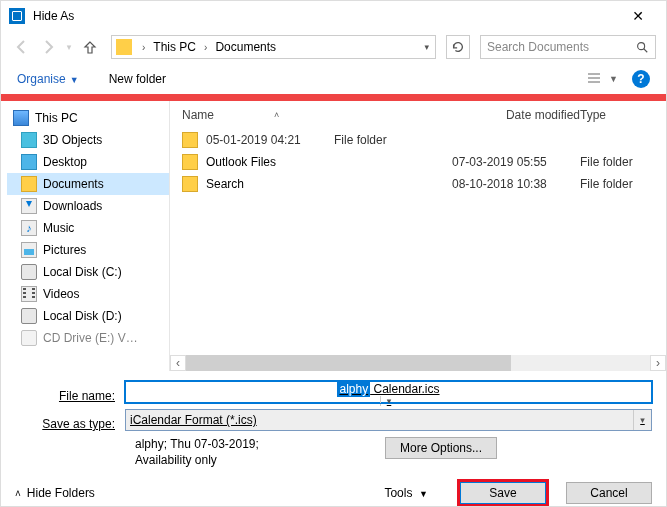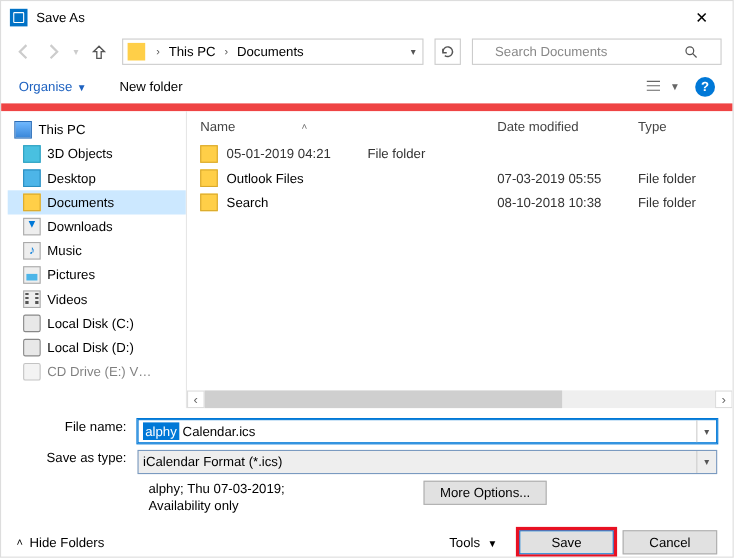--- a/index.html
+++ b/index.html
@@ -12,21 +12,21 @@
   .titlebar .close { font-size: 14px; width: 40px; text-align: center; cursor: default;}
   .navrow { display: flex; align-items: center; height: 32px; padding: 2px 10px; gap: 4px; }
   .nav-arrow { width: 22px; height: 22px; display:flex; align-items:center; justify-content:center; color:#666;}
   .nav-arrow.disabled { color:#ccc; }
   .breadcrumb { flex: 1; border: 1px solid #ccc; height: 24px; display:flex; align-items:center; padding: 0 4px; margin: 0 6px;}
   .breadcrumb .bc-icon { width: 16px; height: 16px; background:#ffcf48; margin-right:4px;}
   .breadcrumb .chev { padding: 0 6px; color:#555; font-size:10px;}
   .breadcrumb .seg { padding: 0 2px;}
   .breadcrumb .dropdown { margin-left: auto; color:#555; font-size:9px; padding-right:2px;}
   .refresh { width:24px; height:24px; border:1px solid #ccc; display:flex; align-items:center; justify-content:center; color:#555;}
-  .searchbox { width: 227px; height:24px; border:1px solid #ccc; display:flex; align-items:center; padding: 0 20px; color:#888; margin-left:6px;}
+  .searchbox { width: 176px; height:24px; border:1px solid #ccc; display:flex; align-items:center; padding: 0 6px; color:#888; margin-left:6px;}
   .searchbox .mag { margin-left:auto; color:#555;}
   .toolbar { display:flex; align-items:center; height: 38px; padding: 0 16px; border-bottom: 7px solid #ef4444;}
   .toolbar .org { color:#1e62c0;}
   .toolbar .drop { color:#1e62c0; margin-left:4px; font-size:9px;}
   .toolbar .newfolder { margin-left: 30px; }
   .toolbar .right { margin-left:auto; display:flex; align-items:center; gap:14px;}
   .toolbar .viewbtn { display:flex; align-items:center; gap:4px; color:#444;}
   .toolbar .help { width:18px; height:18px; border-radius:50%; background:#0078d7; color:#fff; display:flex; align-items:center; justify-content:center; font-size:12px; font-weight:bold;}
   .body { display:flex; height: 270px; }
   .sidebar { width: 168px; padding: 6px 0 6px 6px; overflow:hidden;}
@@ -44,58 +44,58 @@
   .ico.pictures { background:#eee; border:1px solid #aaa; position:relative;}
   .ico.pictures::after{content:"";position:absolute;left:2px;right:2px;bottom:2px;height:6px;background:#4db5e8;}
   .ico.videos { background:#eee; border:1px solid #aaa; position:relative;}
   .ico.videos::before{content:"";position:absolute;left:1px;top:1px;bottom:1px;width:3px;background:repeating-linear-gradient(#555 0 2px,transparent 2px 4px);}
   .ico.videos::after{content:"";position:absolute;right:1px;top:1px;bottom:1px;width:3px;background:repeating-linear-gradient(#555 0 2px,transparent 2px 4px);}
   .ico.disk { background:#e8e8e8; border:1px solid #888; border-radius:2px;}
   .filepane { flex:1; border-left: 1px solid #e6e6e6; display:flex; flex-direction:column; position:relative;}
   .columns { display:flex; height: 28px; align-items:center; font-size:12px; color:#444; padding-left:12px;}
   .col-name { width: 270px; display:flex; align-items:center;}
   .col-name .sort { margin-left: 60px; font-size:9px; color:#666;}
-  .col-date { width: 128px;}
+  .col-date { width: 128px; text-align: right;}
   .col-type { flex:1;}
   .rows { padding-left:12px;}
   .row { display:flex; align-items:center; height:22px;}
   .row .ico { margin-right:8px;}
   .row .rname { width: 246px;}
   .row .rdate { width: 128px; color:#333;}
   .row .rtype { color:#333;}
   .hscroll { position:absolute; left:0; right:0; bottom:0; height:16px; display:flex; align-items:center; background:#f8f8f8;}
   .hscroll .arrow { width:16px; height:16px; display:flex; align-items:center; justify-content:center; color:#666; border:1px solid #ddd; background:#fff;}
   .hscroll .track { flex:1; height:16px; background:#efefef; position:relative;}
   .hscroll .thumb { position:absolute; left:0; top:0; height:100%; width:70%; background:#cfcfcf;}
   .bottom { padding: 10px 14px 8px 14px;}
-  .formrow { display:flex; align-items:flex-start; margin-bottom:6px;}
+  .formrow { display:flex; align-items:flex-end; margin-bottom:6px;text-decoration:underline;}
   .formrow .lbl { width: 110px; text-align:right; padding-right:10px;}
   .formrow .combo { flex:1; height:22px; border:1px solid #7a9ac0; display:flex; align-items:center; position:relative;}
-  .formrow .combo.fname { border-color:#0078d7; outline:1px solid #0078d7;}
+  .formrow .combo.fname { border-color:#0078d7; outline:1px solid #0078d7;flex-direction:column;}
   .formrow .combo .val { padding:0 4px; flex:1;}
   .formrow .combo .sel { background:#0078d7; color:#fff; padding:1px 2px;}
   .formrow .combo .dd { width:18px; text-align:center; color:#555; border-left:1px solid #ccc; height:100%; display:flex; align-items:center; justify-content:center; font-size:9px;}
   .formrow .combo.type { background:#eee;}
   .metarow { display:flex; padding-left: 120px; margin-top:6px;}
   .metatext { width: 250px; line-height:1.3;}
   .morebtn { height:22px; border:1px solid #adadad; background:#e1e1e1; padding: 0 14px; display:flex; align-items:center;}
   .actionrow { display:flex; align-items:center; margin-top: 14px;}
   .hidefolders { display:flex; align-items:center; gap:6px;}
   .actionrow .spacer { flex:1;}
   .tools { margin-right: 12px;}
-  .btn { height:22px; border:1px solid #adadad; background:#e1e1e1; width:86px; display:flex; align-items:center; justify-content:center; margin-left:8px;}
+  .btn { height:22px; border:1px solid #adadad; background:#e1e1e1; width:86px; display:flex; align-items:center; justify-content:center; margin-left:20px;}
   .btn.save { border:1px solid #0078d7; outline:3px solid #e81123;}
   svg { display:block; }
 </style>
 </head>
 <body>
 
 <div class="titlebar">
   <span class="app-icon"></span>
-  <span class="title">Save As</span>
+  <span class="title">Hide As</span>
   <span class="spacer"></span>
   <span class="close">✕</span>
 </div>
 
 <div class="navrow">
   <span class="nav-arrow disabled">
     <svg width="16" height="16" viewBox="0 0 16 16">
         <path d="M10 2 L4 8 L10 14" fill="none" stroke="#ccc" stroke-width="2"></path>
       </svg>
   </span>
@@ -176,26 +176,26 @@
       </div>
     <div class="tree-item">
         <span class="ico music">♪</span>
         <span>Music</span>
       </div>
     <div class="tree-item">
         <span class="ico pictures"></span>
         <span>Pictures</span>
       </div>
     <div class="tree-item">
+        <span class="ico disk"></span>
+        <span>Local Disk (C:)</span>
+      </div>
+    <div class="tree-item">
         <span class="ico videos"></span>
         <span>Videos</span>
-      </div>
-    <div class="tree-item">
-        <span class="ico disk"></span>
-        <span>Local Disk (C:)</span>
       </div>
     <div class="tree-item">
         <span class="ico disk"></span>
         <span>Local Disk (D:)</span>
       </div>
     <div class="tree-item" style="opacity:0.5">
         <span class="ico disk"></span>
         <span>CD Drive (E:) V…</span>
       </div>
   </div>

